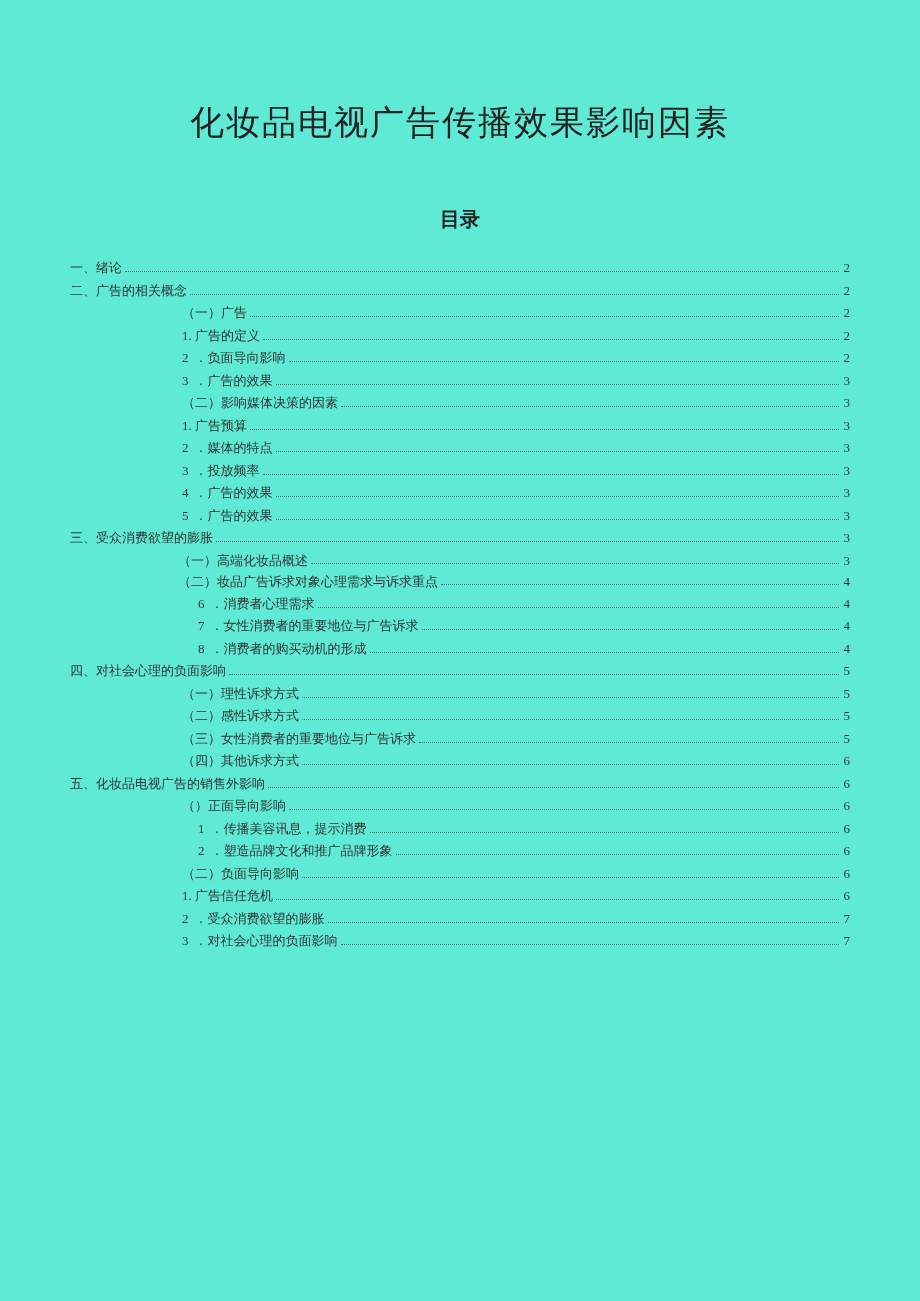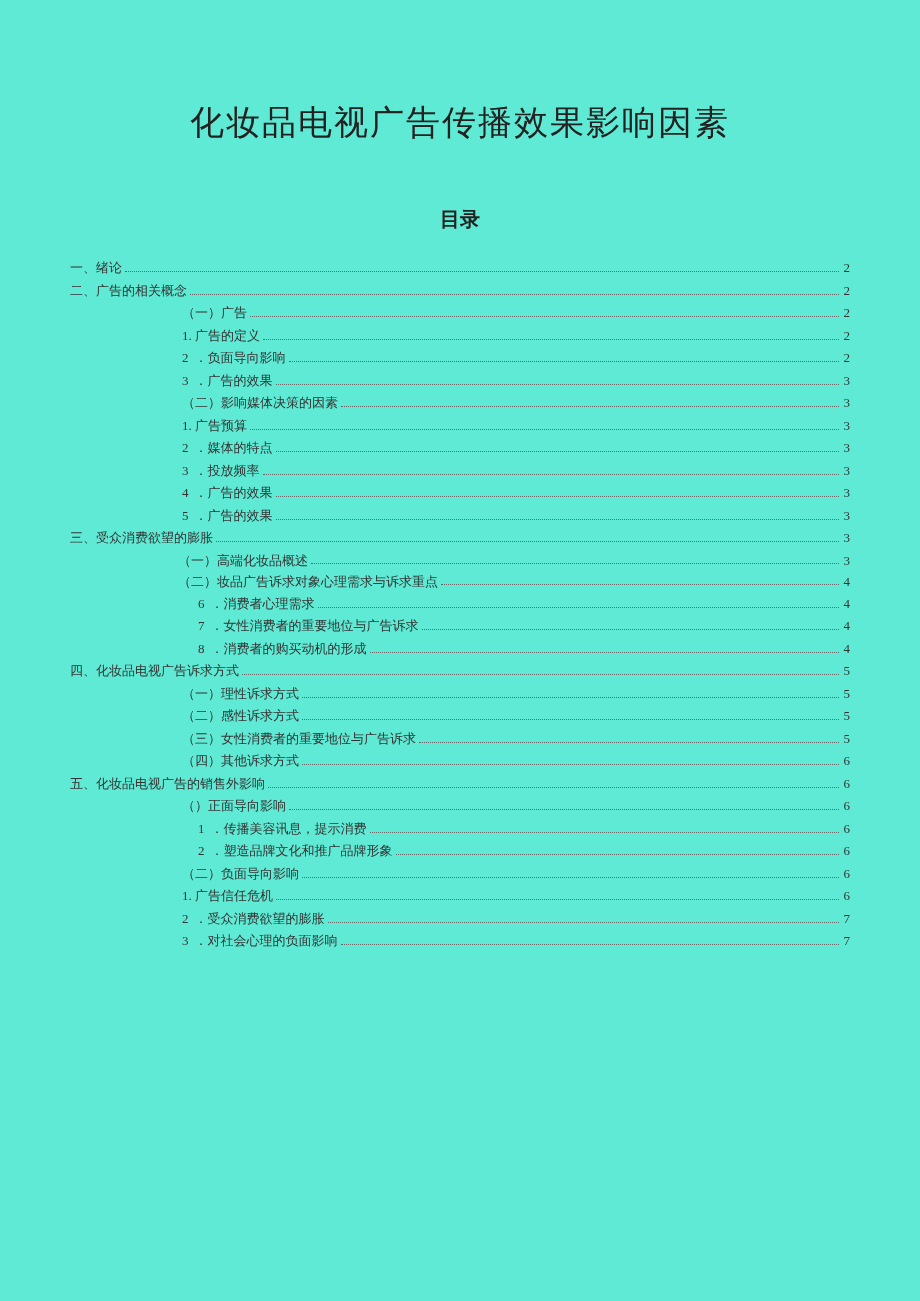--- a/index.html
+++ b/index.html
@@ -170,21 +170,21 @@
         <span class="toc-dots"></span>
         <span class="toc-page">4</span>
       </div>
       <div class="toc-row lvl-2n">
         <span class="toc-num">8</span>
         <span class="toc-label">．消费者的购买动机的形成</span>
         <span class="toc-dots"></span>
         <span class="toc-page">4</span>
       </div>
       <div class="toc-row lvl-0">
-        <span class="toc-label">四、化妆品电视广告诉求方式</span>
+        <span class="toc-label">四、对社会心理的负面影响</span>
         <span class="toc-dots"></span>
         <span class="toc-page">5</span>
       </div>
       <div class="toc-row lvl-1">
         <span class="toc-label">（一）理性诉求方式</span>
         <span class="toc-dots"></span>
         <span class="toc-page">5</span>
       </div>
       <div class="toc-row lvl-1">
         <span class="toc-label">（二）感性诉求方式</span>

